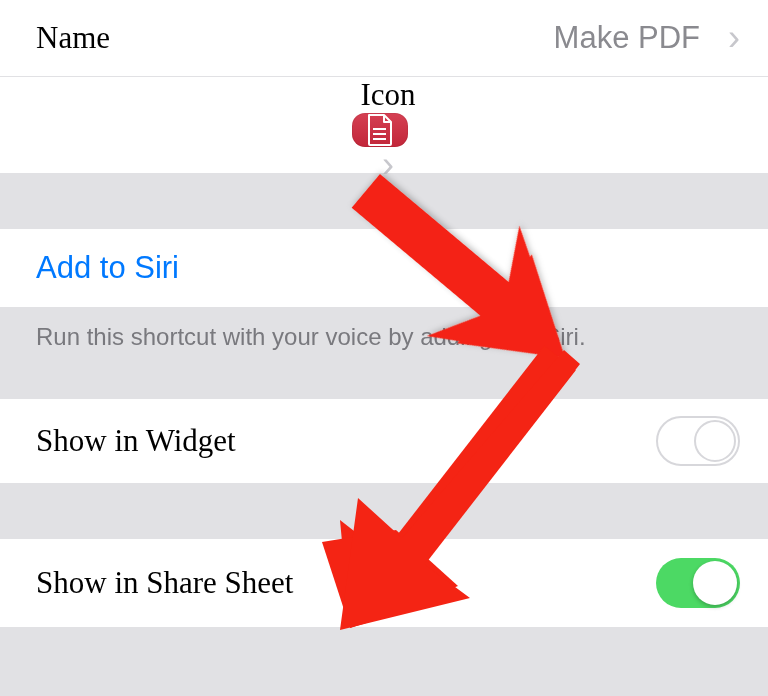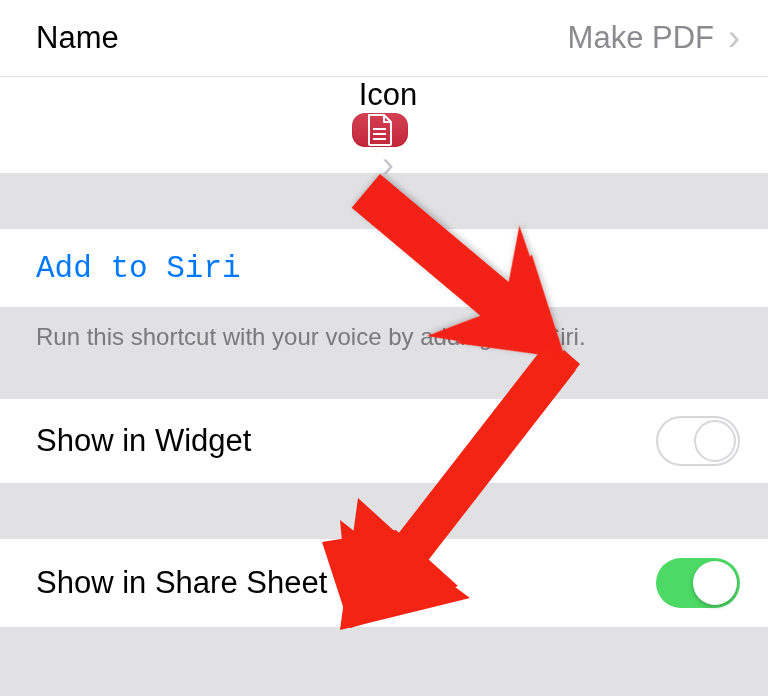--- a/index.html
+++ b/index.html
@@ -29,26 +29,27 @@
       height: 96px;
       flex-direction: column;
     }
     .divider {
       height: 1px;
       background: #e1e1e4;
       margin-left: 36px;
     }
     .label {
       flex: 0 0 auto;
+      font-family: Liberation Serif, serif;
     }
     .spacer { flex: 1; }
     .value-gray {
       color: #8a8a8f;
       font-size: 31px;
-      margin-right: 14px;
+      margin-right: 28px;
     }
     .chevron {
       color: #c7c7cc;
       font-size: 36px;
       font-weight: 300;
       line-height: 1;
     }
     .link {
       color: #0079ff;
       font-size: 31px;
@@ -133,21 +134,21 @@
       <line x1="7" y1="16" x2="20" y2="16" stroke="#fff" stroke-width="2"></line>
       <line x1="7" y1="21" x2="20" y2="21" stroke="#fff" stroke-width="2"></line>
       <line x1="7" y1="26" x2="20" y2="26" stroke="#fff" stroke-width="2"></line>
     </svg>
   </span>
   <span class="chevron">›</span>
 </div>
 
 <div class="section-gap"></div>
 
-<div class="row" style="height:78px;font-family:Liberation Mono, monospace;">
+<div class="row" style="height:78px;">
   <span class="link">Add to Siri</span>
 </div>
 
 <div class="footer-text">Run this shortcut with your voice by adding it to Siri.</div>
 
 <div style="height:28px;background:#e1e1e4;"></div>
 
 <div class="row" style="height:84px;text-align:right;">
   <span class="label">Show in Widget</span>
   <span class="spacer"></span>

